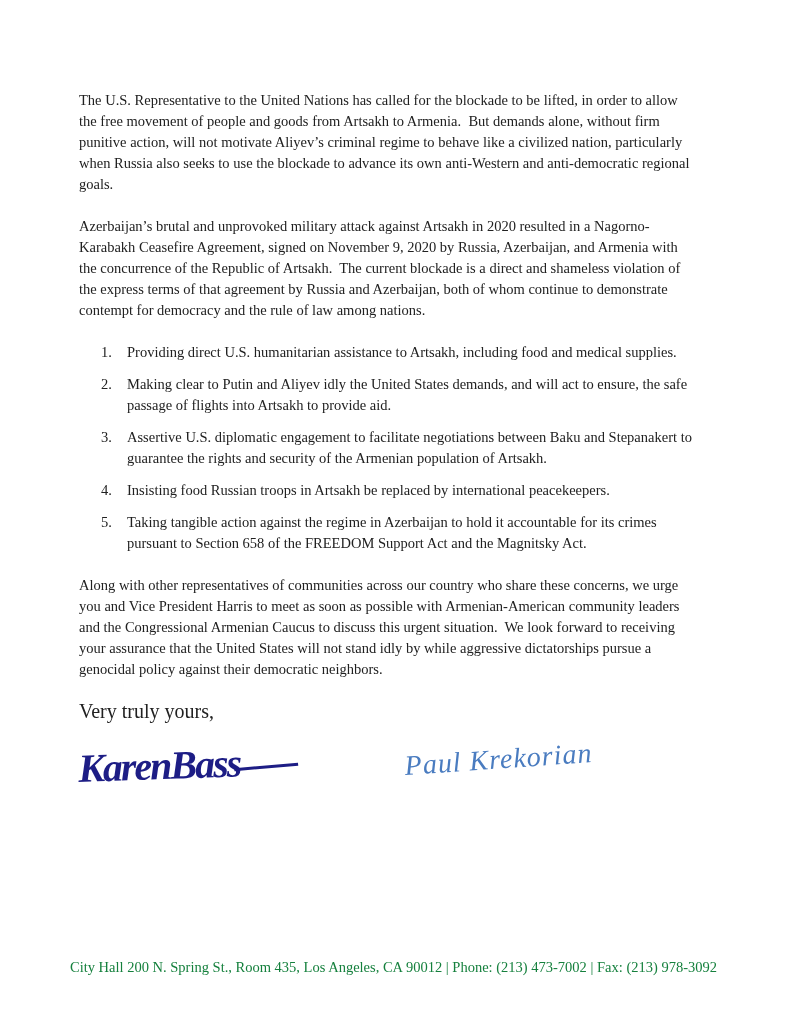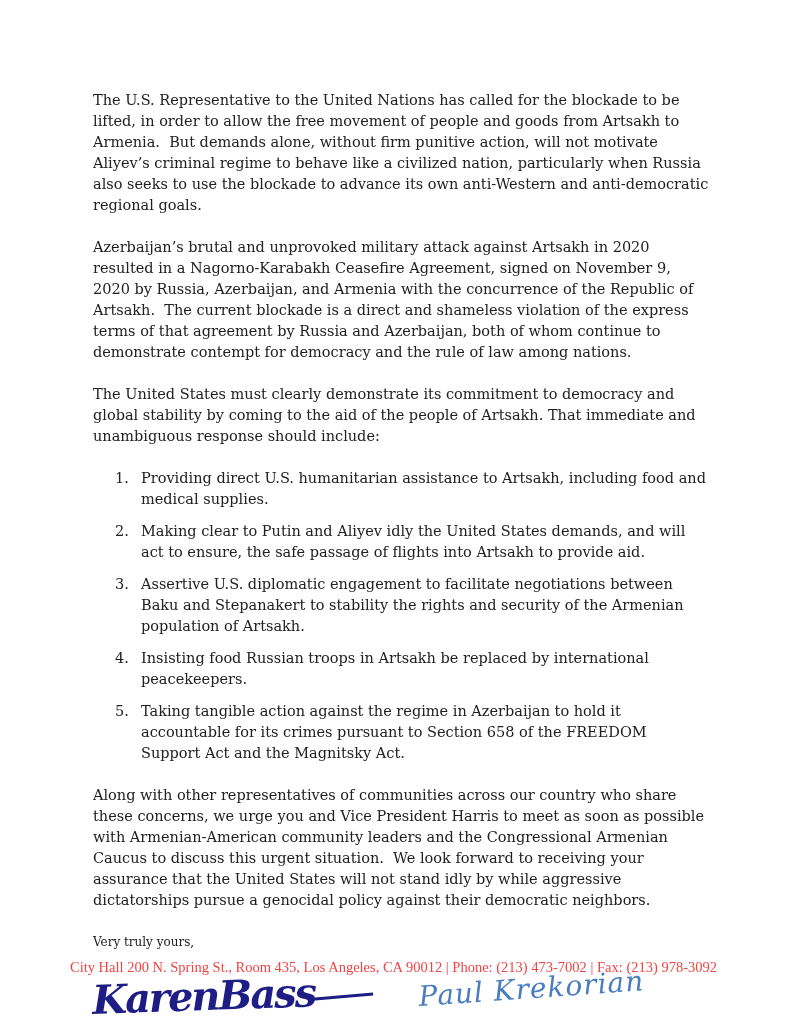--- a/index.html
+++ b/index.html
@@ -12,22 +12,23 @@
     width: 791px;
     height: 1024px;
     background: #ffffff;
     overflow: hidden;
     font-family: "DejaVu Serif", serif;
     color: #212121;
   }
   .content {
     position: absolute;
     top: 90px;
-    left: 93px;
+    left: 79px;
     width: 616px;
+    font-family: Liberation Serif, serif;
   }
   .para {
     margin: 0 0 21px 0;
     font-size: 14.5px;
     line-height: 21px;
     white-space: pre-wrap;
     text-align: left;
   }
   .list {
     list-style: none;
@@ -42,21 +43,21 @@
   }
   .list li .num {
     flex: 0 0 26px;
   }
   .list li .litext {
     flex: 1;
     white-space: pre-wrap;
   }
   .valediction {
     margin: 12px 0 6px 0;
-    font-size: 12px;
+    font-size: 20px;
     line-height: 21px;
   }
   .signatures {
     display: flex;
     margin-top: 4px;
   }
   .sig-block {
     width: 327px;
   }
   .sig-block.right {
@@ -101,47 +102,46 @@
     margin-bottom: 8px;
   }
   .footer {
     position: absolute;
     left: 0;
     right: 4px;
     bottom: 48px;
     text-align: center;
     font-family: "Liberation Serif", serif;
     font-size: 14.5px;
-    color: #ef4444;
+    color: #15803d;
   }
 </style>
 </head>
 <body>
 
 <div class="page">
   <div class="content">
 
     <p class="para">The U.S. Representative to the United Nations has called for the blockade to be lifted, in order to allow the free movement of people and goods from Artsakh to Armenia.  But demands alone, without firm punitive action, will not motivate Aliyev’s criminal regime to behave like a civilized nation, particularly when Russia also seeks to use the blockade to advance its own anti-Western and anti-democratic regional goals.</p>
 
     <p class="para">Azerbaijan’s brutal and unprovoked military attack against Artsakh in 2020 resulted in a Nagorno-Karabakh Ceasefire Agreement, signed on November 9, 2020 by Russia, Azerbaijan, and Armenia with the concurrence of the Republic of Artsakh.  The current blockade is a direct and shameless violation of the express terms of that agreement by Russia and Azerbaijan, both of whom continue to demonstrate contempt for democracy and the rule of law among nations.</p>
 
-    <p class="para">The United States must clearly demonstrate its commitment to democracy and global stability by coming to the aid of the people of Artsakh. That immediate and unambiguous response should include:</p>
 
     <ol class="list">
       <li>
         <span class="num">1.</span>
         <span class="litext">Providing direct U.S. humanitarian assistance to Artsakh, including food and medical supplies.</span>
       </li>
       <li>
         <span class="num">2.</span>
         <span class="litext">Making clear to Putin and Aliyev idly the United States demands, and will act to ensure, the safe passage of flights into Artsakh to provide aid.</span>
       </li>
       <li>
         <span class="num">3.</span>
-        <span class="litext">Assertive U.S. diplomatic engagement to facilitate negotiations between Baku and Stepanakert to stability the rights and security of the Armenian population of Artsakh.</span>
+        <span class="litext">Assertive U.S. diplomatic engagement to facilitate negotiations between Baku and Stepanakert to guarantee the rights and security of the Armenian population of Artsakh.</span>
       </li>
       <li>
         <span class="num">4.</span>
         <span class="litext">Insisting food Russian troops in Artsakh be replaced by international peacekeepers.</span>
       </li>
       <li>
         <span class="num">5.</span>
         <span class="litext">Taking tangible action against the regime in Azerbaijan to hold it accountable for its crimes pursuant to Section 658 of the FREEDOM Support Act and the Magnitsky Act.</span>
       </li>
     </ol>

